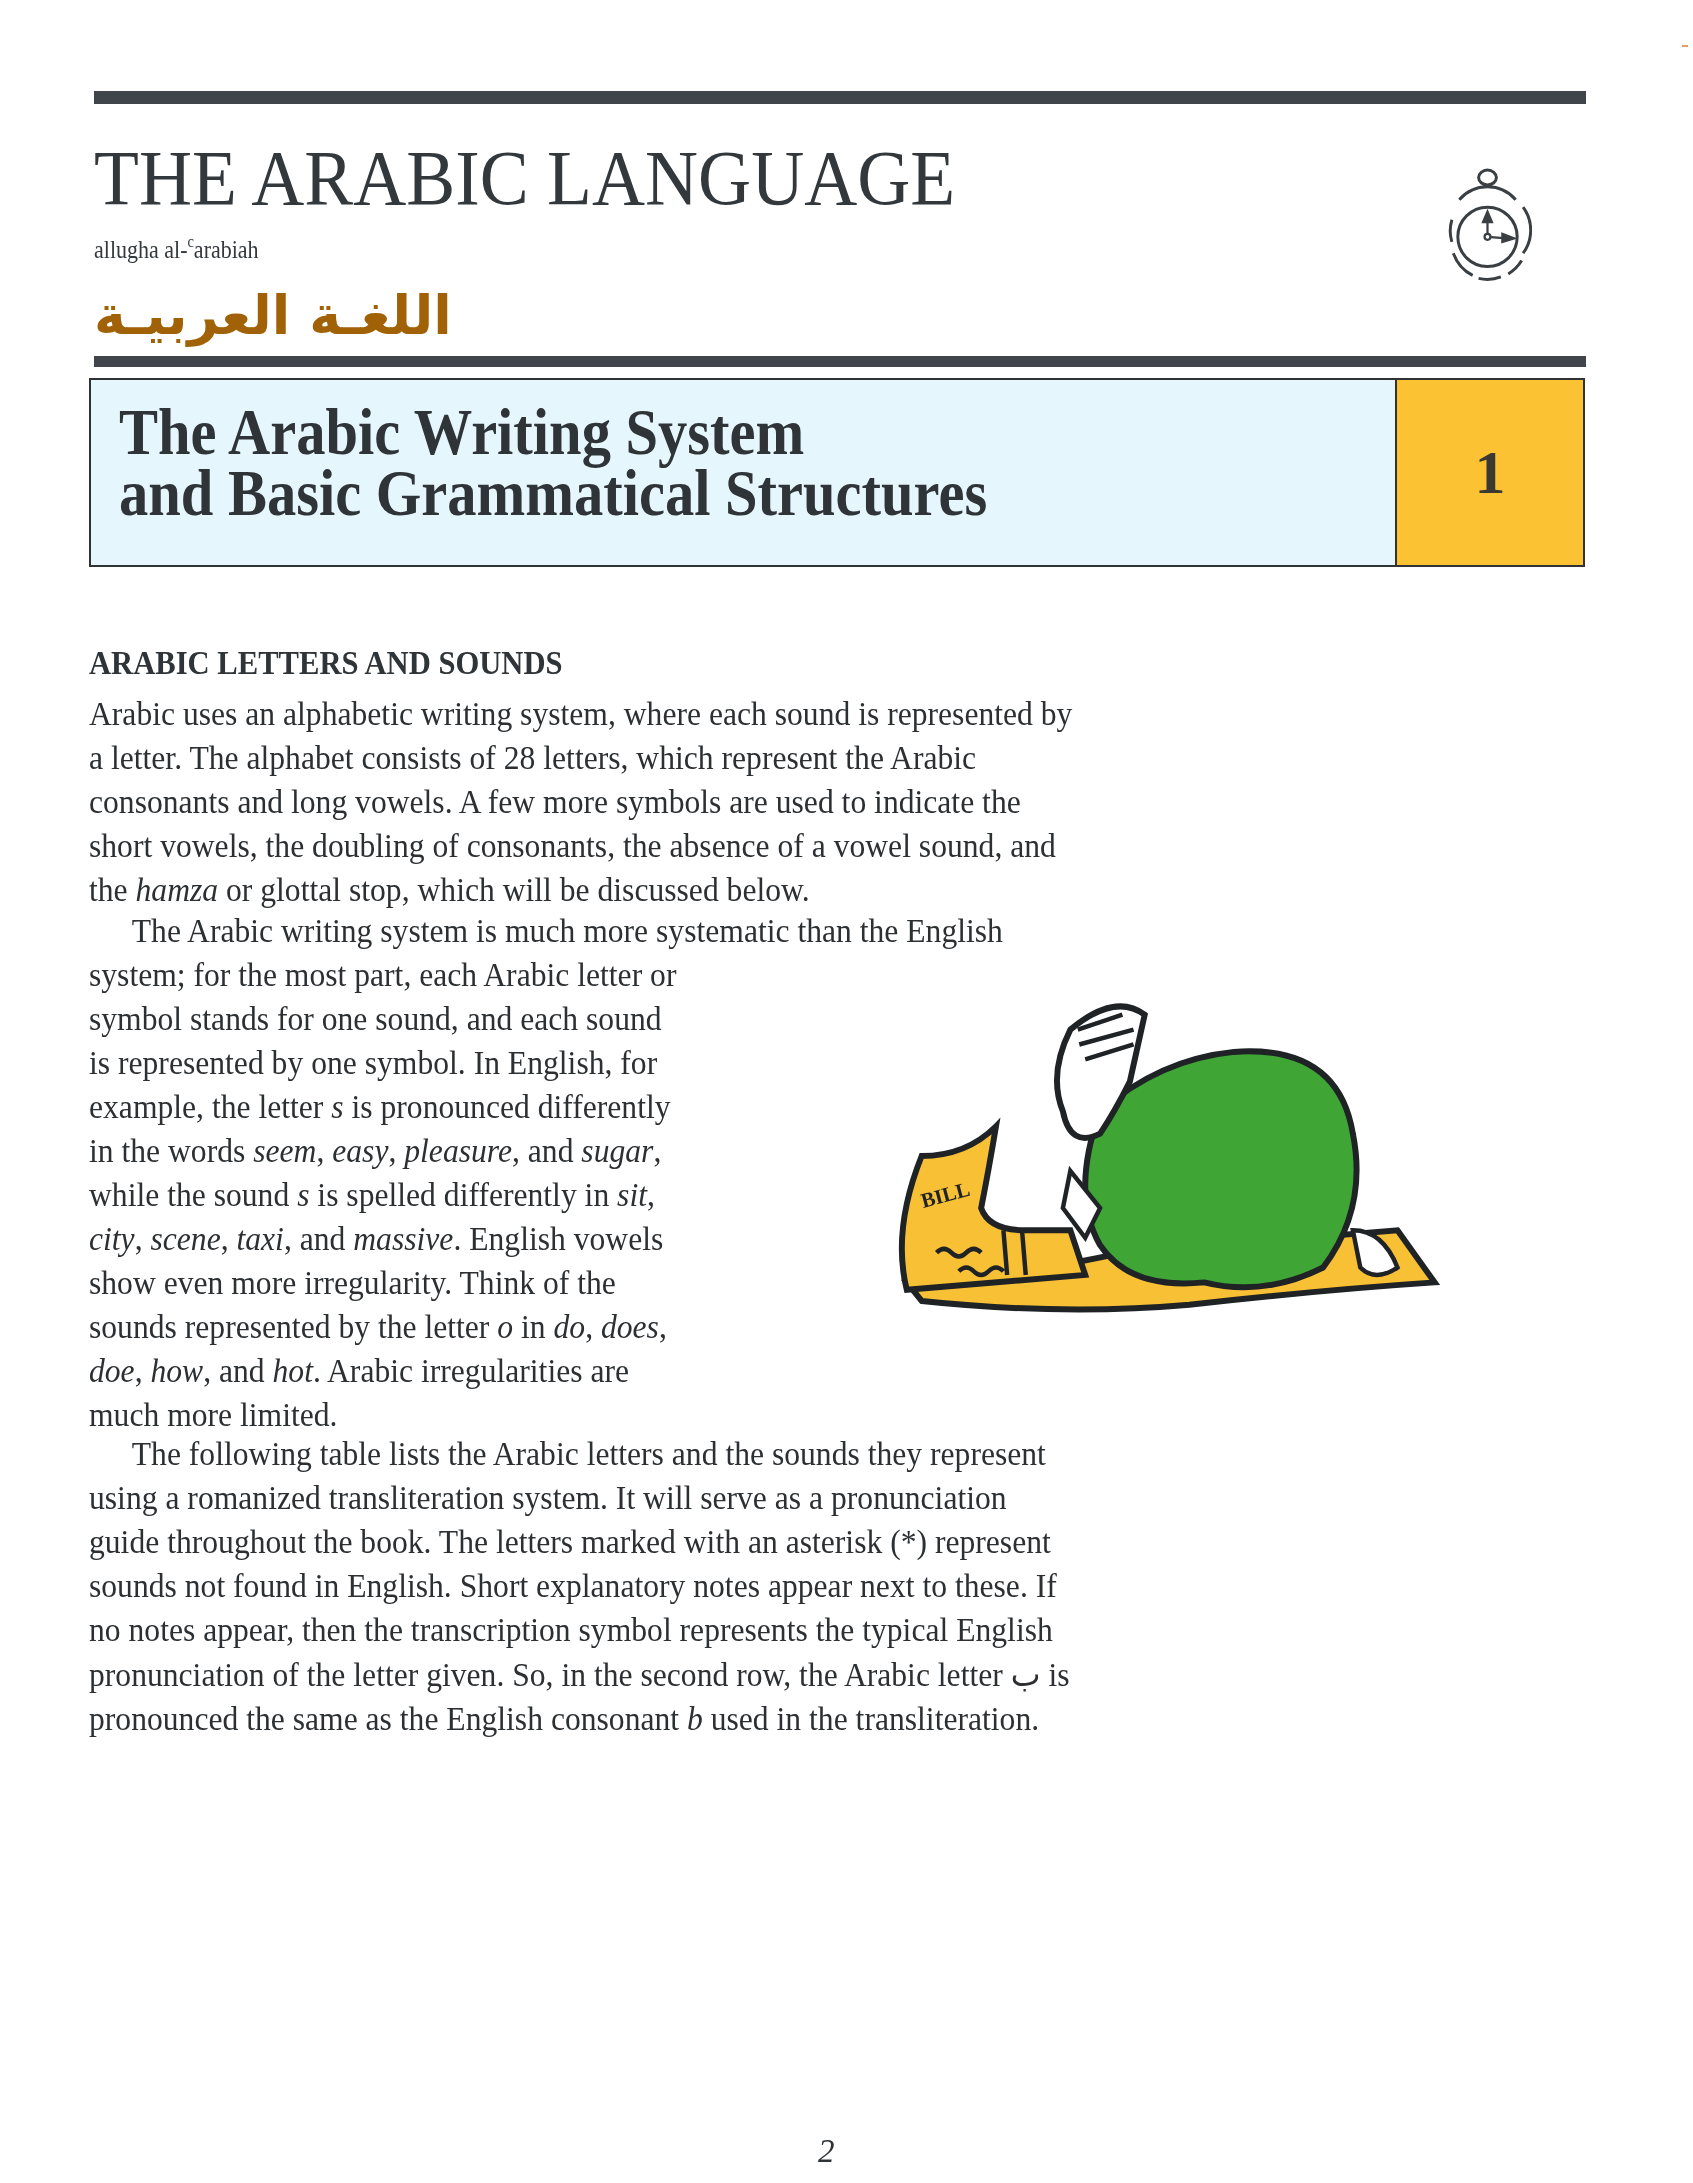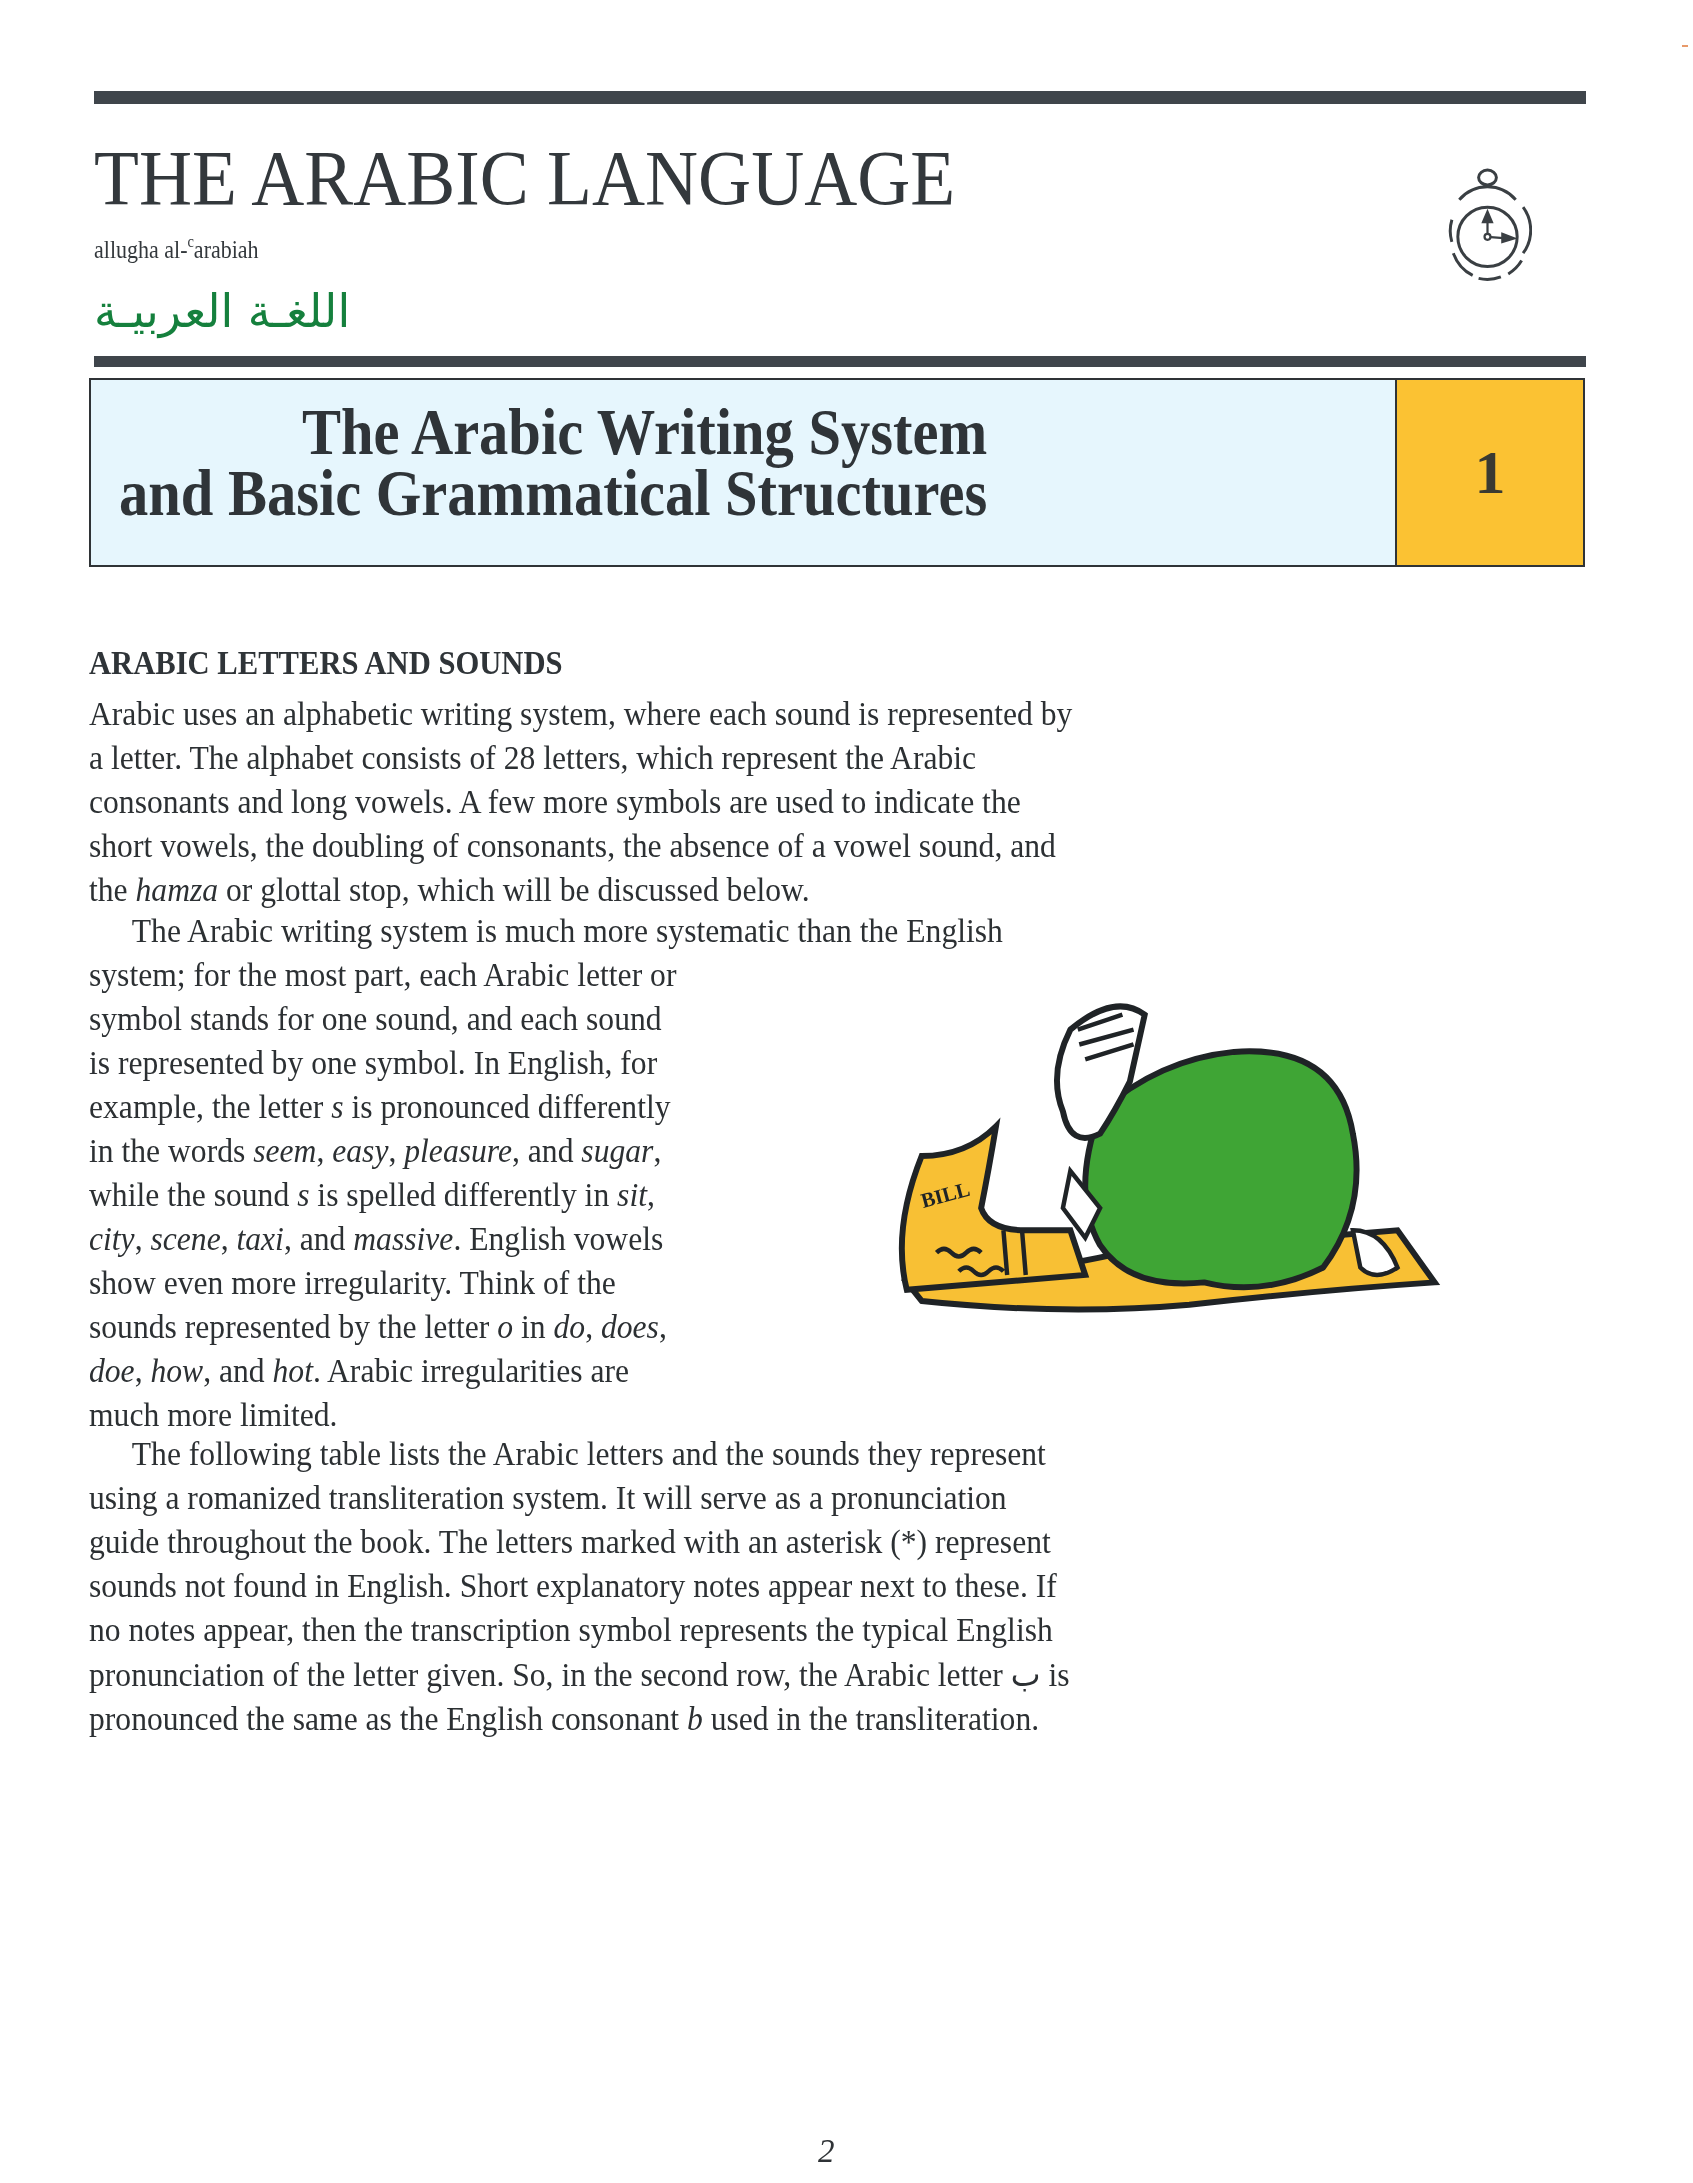--- a/index.html
+++ b/index.html
@@ -15,28 +15,28 @@
     position:absolute; left:94px; top:138px; margin:0;
     font-size:79px; font-weight:normal; letter-spacing:0px; line-height:1;
     color:#33383c; transform:scaleX(0.93); transform-origin:left top; white-space:nowrap;
   }
   #translit {
     position:absolute; left:94px; top:236px; font-size:25px; color:#33383c;
     transform:scaleX(0.88); transform-origin:left top; white-space:nowrap;
   }
   #translit sup { font-size:16.4px; vertical-align:top; position:relative; top:-4.5px; }
   #arabic-title {
-    position:absolute; left:94px; top:284px; font-size:46px; font-weight:normal;
-    font-family:"DejaVu Sans", sans-serif; color:#15803d; direction:rtl; white-space:nowrap;
+    position:absolute; left:94px; top:284px; font-size:54px; font-weight:bold;
+    font-family:"DejaVu Sans", sans-serif; color:#a16207; direction:rtl; white-space:nowrap;
   }
   #stopwatch { position:absolute; left:1443px; top:149px; width:89px; height:149px; }
 
   #chapter-box {
     position:absolute; left:89px; top:378px; width:1496px; height:189px;
-    border:2.2px solid #2f3336; box-sizing:border-box; display:flex;text-align:right;
+    border:2.2px solid #2f3336; box-sizing:border-box; display:flex;
   }
   #chapter-title-cell {
     flex:1; background:#e6f6fd; border-right:2.2px solid #2f3336; position:relative;
   }
   #chapter-title {
     position:absolute; left:28px; top:22px; margin:0; font-size:65px; font-weight:bold; line-height:61px;
     color:#2f3438; transform:scaleX(0.9); transform-origin:left top; white-space:nowrap;
   }
   #chapter-number-cell {
     width:186px; background:#fbc233; display:flex; align-items:center; justify-content:center;

